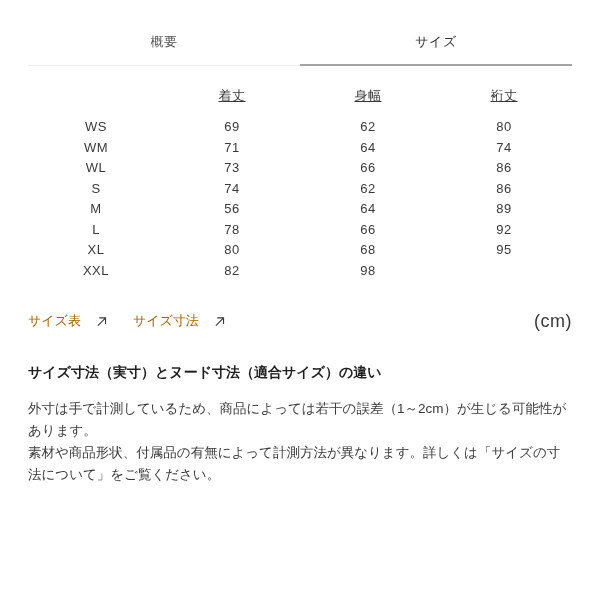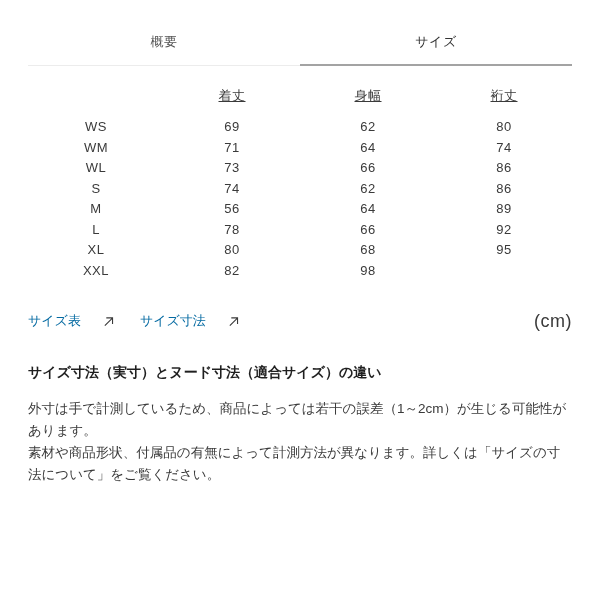--- a/index.html
+++ b/index.html
@@ -25,21 +25,21 @@
     height: 20.5px;
     align-items: center;
   }
   .trow.header { margin-bottom: 10px; text-decoration: underline; }
   .tcell { text-align: center; letter-spacing: 0.5px; }
 
   .links-row {
     margin: 30px 28px 0 28px;
     display: flex; align-items: center; font-size: 13px;
   }
-  .size-link { display: inline-flex; align-items: center; gap: 22px; cursor: pointer; color: #0369a1; }
+  .size-link { display: inline-flex; align-items: center; gap: 15px; cursor: pointer; color: #a16207; }
   .size-link + .size-link { margin-left: 26px; }
   .ext-icon { width: 11px; height: 11px; display: inline-block; }
   .unit { margin-left: auto; font-size: 18px; color: #3a3a3a; letter-spacing: 0.5px; }
 
   .text-section { margin: 0 28px; }
   .text-section.first { margin-top: 30px; }
   .text-section.second { margin-top: 16px; }
   .section-heading {
     font-size: 14px; font-weight: bold; color: #1f1f1f;
     line-height: 20px; margin-bottom: 8px;

